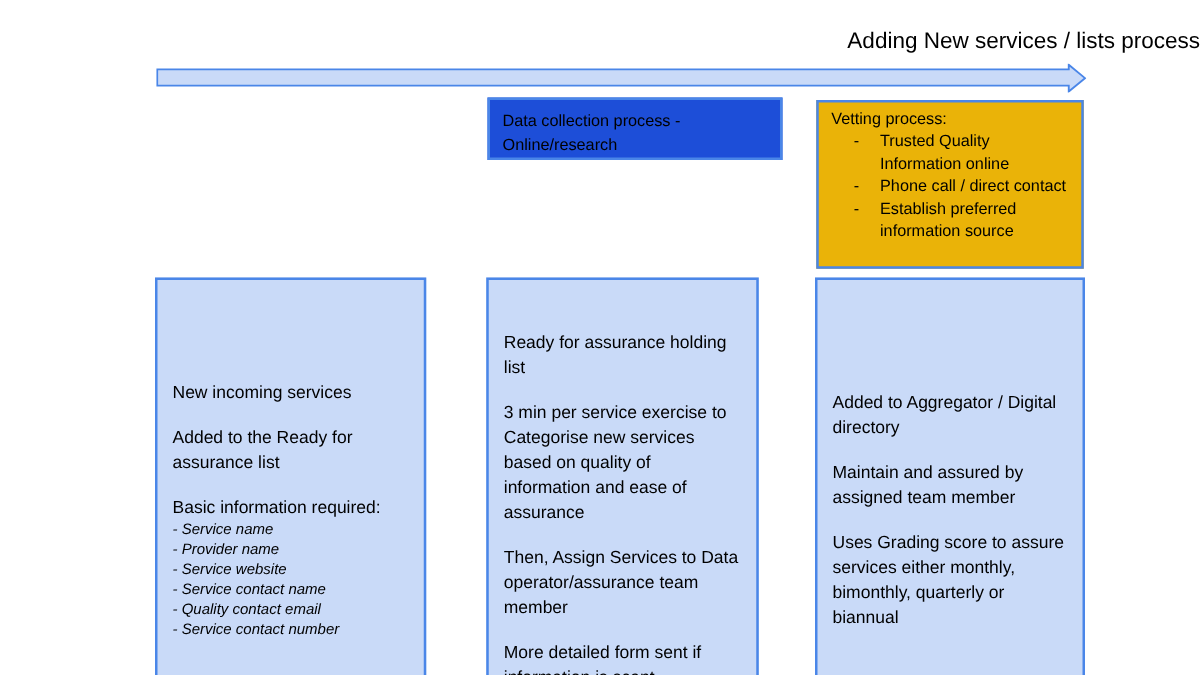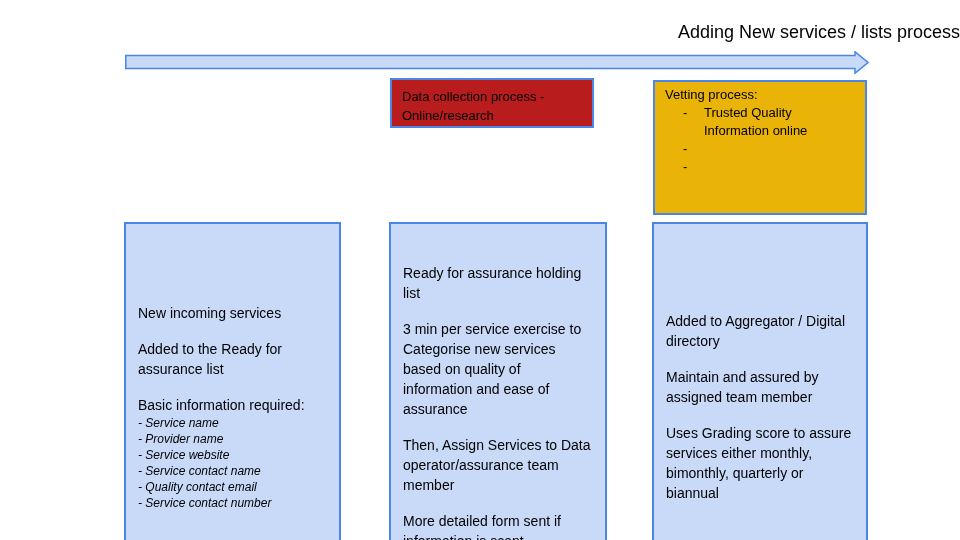--- a/index.html
+++ b/index.html
@@ -27,22 +27,22 @@
     display:block;
   }
   .box{
     position:absolute;
     box-sizing:border-box;
     border:2px solid #4a86e8;
   }
   .box p{margin:0;}
   
   .box-pink{
-    left:390px;top:78px;width:204px;height:50px;
-    background:#b91c1c;
+    left:390px;top:78px;width:236px;height:50px;
+    background:#1d4ed8;
     padding:7px 10px;
     font-size:13px;line-height:19px;
   }
   
   .box-orange{
     left:653px;top:80px;width:214px;height:135px;
     background:#eab308;
     padding:4px 8px 0 10px;
     font-size:13px;line-height:18px;
   }
@@ -95,23 +95,25 @@
 
   <div class="box box-orange">
     <p>Vetting process:</p>
     <ul>
       <li>
         <span class="dash">-</span>
         <span class="btxt">Trusted Quality Information online</span>
       </li>
       <li>
         <span class="dash">-</span>
+        <span class="btxt">Phone call / direct contact</span>
       </li>
       <li>
         <span class="dash">-</span>
+        <span class="btxt">Establish preferred information source</span>
       </li>
     </ul>
   </div>
 
   <div class="box box-blue b1">
     <p>New incoming services</p>
     <p>Added to the Ready for assurance list</p>
     <p class="nogap">Basic information required:</p>
     <div class="small-list">
       <div>- Service name</div>

